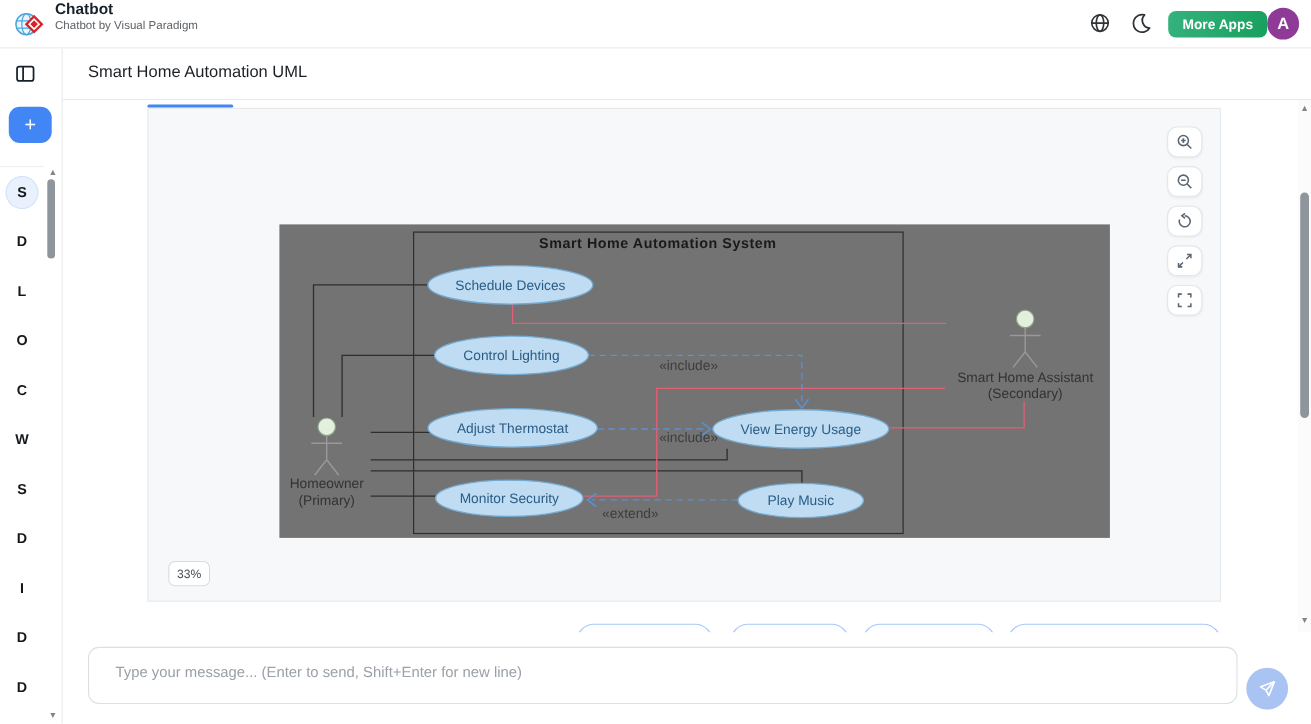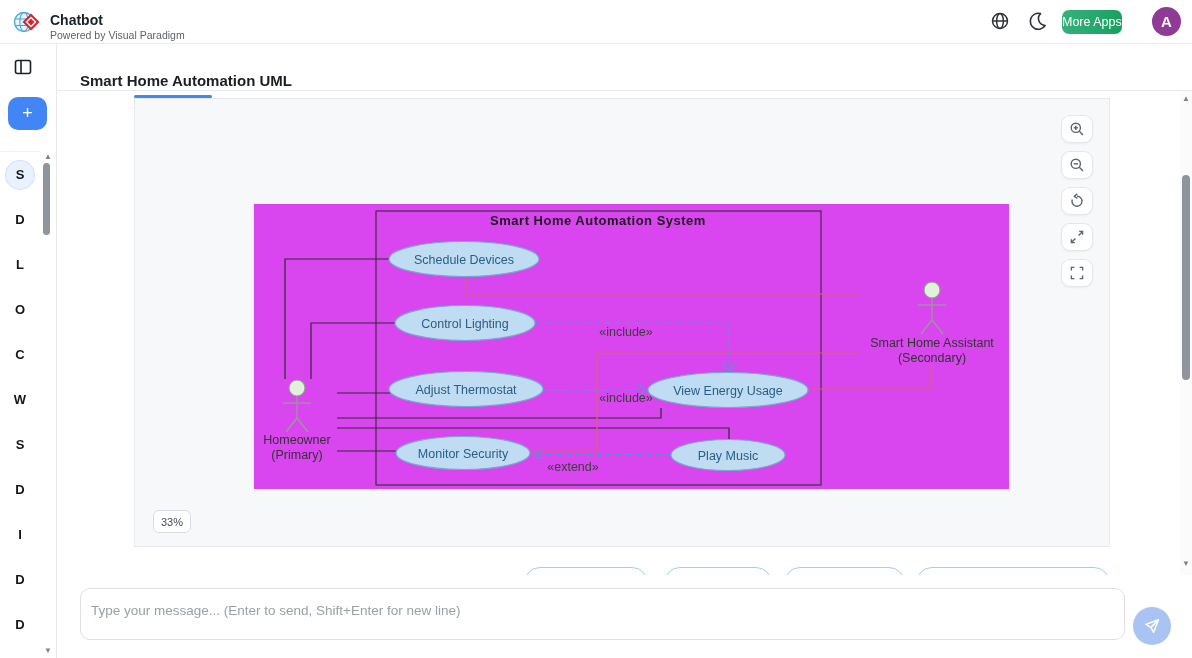--- a/index.html
+++ b/index.html
@@ -3,72 +3,72 @@
 <meta charset="utf-8">
 <style>
   * { margin:0; padding:0; box-sizing:border-box; }
   html,body { width:1192px; height:658px; overflow:hidden; }
   body { font-family:"Liberation Sans", sans-serif; background:#fff; color:#1b1f24; }
   .app { position:relative; width:1192px; height:658px; background:#fff; overflow:hidden; }
 
   
   .header { position:absolute; left:0; top:0; width:1192px; height:44px; background:#fff; border-bottom:1px solid #ececec; z-index:30; }
   .logo { position:absolute; left:13px; top:8px; width:28px; height:28px; }
-  .brand { position:absolute; left:50px; top:12px; }
+  .brand { position:absolute; left:50px; top:0; }
   .brand-title { font-size:14px; font-weight:700; color:#17212b; line-height:17px; }
   .brand-sub { font-size:10.5px; color:#5f6368; line-height:13px; }
   .brand-sub a { color:#5f6368; cursor:pointer; }
   .hdr-icon { position:absolute; top:10px; width:22px; height:22px; cursor:pointer; }
   .globe-btn { left:989px; }
   .moon-btn { left:1026px; }
-  .more-apps { position:absolute; left:1062px; top:10px; height:24px; padding:0 0; border:none; border-radius:7px;
-    background:linear-gradient(100deg,#35b27d,#17a05e); color:#fff; font-size:12.5px; font-weight:400; cursor:pointer; font-family:inherit; }
+  .more-apps { position:absolute; left:1062px; top:10px; height:24px; padding:0 13px; border:none; border-radius:7px;
+    background:linear-gradient(100deg,#35b27d,#17a05e); color:#fff; font-size:12.5px; font-weight:700; cursor:pointer; font-family:inherit; }
   .avatar { position:absolute; left:1152px; top:7px; width:29px; height:29px; border-radius:50%; background:#8e3a96; color:#fff;
     font-size:15px; font-weight:700; display:flex; align-items:center; justify-content:center; cursor:pointer; }
 
   
   .sidebar { position:absolute; left:0; top:44px; width:57px; height:614px; background:#fff; border-right:1px solid #e9e9e9; z-index:20; }
   .sb-toggle { position:absolute; left:12px; top:12px; width:22px; height:22px; cursor:pointer; }
   .new-chat { position:absolute; left:8px; top:53px; width:39px; height:33px; border:none; border-radius:10px; background:#4285f4;
     color:#fff; font-size:18px; cursor:pointer; line-height:33px; text-align:center; font-family:inherit; }
   .conv-list { position:absolute; left:0; top:107px; width:40px; border-top:1px solid #efefef; }
   .conv-item { width:40px; height:45px; display:flex; align-items:center; justify-content:center; cursor:pointer; }
   .conv-letter { width:28px; height:28px; display:flex; align-items:center; justify-content:center; font-size:13px; font-weight:600; color:#14171a; border-radius:50%; }
   .conv-item.selected .conv-letter { background:#e9f1fd; box-shadow:0 0 0 1px #cfe1fb; }
   .sb-scroll-up { position:absolute; left:40px; top:108px; width:16px; height:10px; }
   .sb-thumb { position:absolute; left:43px; top:119px; width:7px; height:72px; background:#8f959c; border-radius:4px; cursor:pointer; }
   .sb-scroll-down { position:absolute; left:40px; bottom:2px; width:16px; height:10px; }
   .scroll-arrow { font-size:8px; color:#7e858d; text-align:center; line-height:10px; cursor:pointer; user-select:none; }
 
   
   .titlebar { position:absolute; left:57px; top:44px; width:1135px; height:47px; background:#fff; border-bottom:1px solid #e7e9ec; z-index:10; }
-  .page-title { position:absolute; left:23px; top:28px; font-size:15px; font-weight:700; color:#1b1f24; }
+  .page-title { position:absolute; left:23px; top:13px; font-size:15px; font-weight:400; color:#1b1f24; }
 
   
   .content { position:absolute; left:57px; top:91px; width:1123px; height:484px; background:#fff; overflow:hidden; }
   .tab-indicator { position:absolute; left:77px; top:4px; width:78px; height:3px; background:#4285f4; border-radius:2px; }
   .panel { position:absolute; left:77px; top:7px; width:976px; height:449px; background:#f7f8f9; border:1px solid #e5e8ec; }
-  .canvas { position:absolute; left:119px; top:105px; width:755px; height:285px; background:#d946ef; }
+  .canvas { position:absolute; left:119px; top:105px; width:755px; height:285px; background:#737373; }
   .zoombar { position:absolute; right:16px; top:16px; width:32px; }
   .zbtn { width:32px; height:28px; margin-bottom:8px; background:#fff; border:1px solid #e3e6ec; border-radius:9px;
     display:flex; align-items:center; justify-content:center; cursor:pointer; box-shadow:0 1px 2px rgba(20,30,50,.05); }
   .zoom-badge { position:absolute; left:18px; top:411px; width:38px; height:23px; background:#fff; border:1px solid #d8dce2; border-radius:6px;
     font-size:11px; color:#444b54; display:flex; align-items:center; justify-content:center; }
   .pill { position:absolute; top:476px; height:34px; background:#fdfeff; border:1px solid #a9c8f8; border-radius:16px; cursor:pointer; }
 
   
   .vscroll { position:absolute; left:1180px; top:91px; width:12px; height:484px; background:#fbfbfc; }
   .vs-up { position:absolute; left:0; top:3px; width:12px; height:10px; }
   .vs-thumb { position:absolute; left:2px; top:84px; width:8px; height:205px; background:#8f959c; border-radius:4px; cursor:pointer; }
   .vs-down { position:absolute; left:0; top:468px; width:12px; height:10px; }
 
   
   .composer { position:absolute; left:57px; top:575px; width:1135px; height:83px; background:#fff; }
   .msg-input { position:absolute; left:23px; top:13px; width:1045px; height:52px; border:1px solid #dcdfe4; border-radius:10px;
-    padding:14px 10px; font-size:13.5px; font-family:inherit; color:#23272c; resize:none; outline:none; }
+    padding:14px 24px; font-size:13.5px; font-family:inherit; color:#23272c; resize:none; outline:none; }
   .msg-input::placeholder { color:#9aa0a8; }
   .send-btn { position:absolute; left:1076px; top:32px; width:38px; height:38px; border:none; border-radius:50%; background:#a9c3f2;
     display:flex; align-items:center; justify-content:center; cursor:pointer; }
 
   svg { display:block; }
   .diagram-text { font-family:"Liberation Sans", sans-serif; }
 </style>
 </head>
 <body>
 
@@ -81,21 +81,21 @@
         <ellipse cx="11" cy="14" rx="4.2" ry="9.5" fill="none" stroke="#4da6dc" stroke-width="1.1"></ellipse>
         <line x1="2" y1="11" x2="20" y2="11" stroke="#4da6dc" stroke-width="1.1"></line>
         <line x1="2" y1="17.5" x2="20" y2="17.5" stroke="#4da6dc" stroke-width="1.1"></line>
         <path d="M18 5.5 L26.5 14 L18 22.5 L9.5 14 Z" fill="#d8232a"></path>
         <path d="M18 9.5 L22.5 14 L18 18.5 L13.5 14 Z" fill="none" stroke="#fff" stroke-width="1.5"></path>
       </svg>
     </div>
     <div class="brand">
       <div class="brand-title">Chatbot</div>
       <div class="brand-sub">
-        <span>Powered by</span>
+        <span>Chatbot by</span>
         <a>Visual Paradigm</a>
       </div>
     </div>
     <div class="hdr-icon globe-btn">
       <svg width="22" height="22" viewBox="0 0 22 22" fill="none" stroke="#2f3337" stroke-width="1.5">
         <circle cx="11" cy="11" r="7.5"></circle>
         <ellipse cx="11" cy="11" rx="3.4" ry="7.5"></ellipse>
         <line x1="3.5" y1="11" x2="18.5" y2="11"></line>
       </svg>
     </div>

